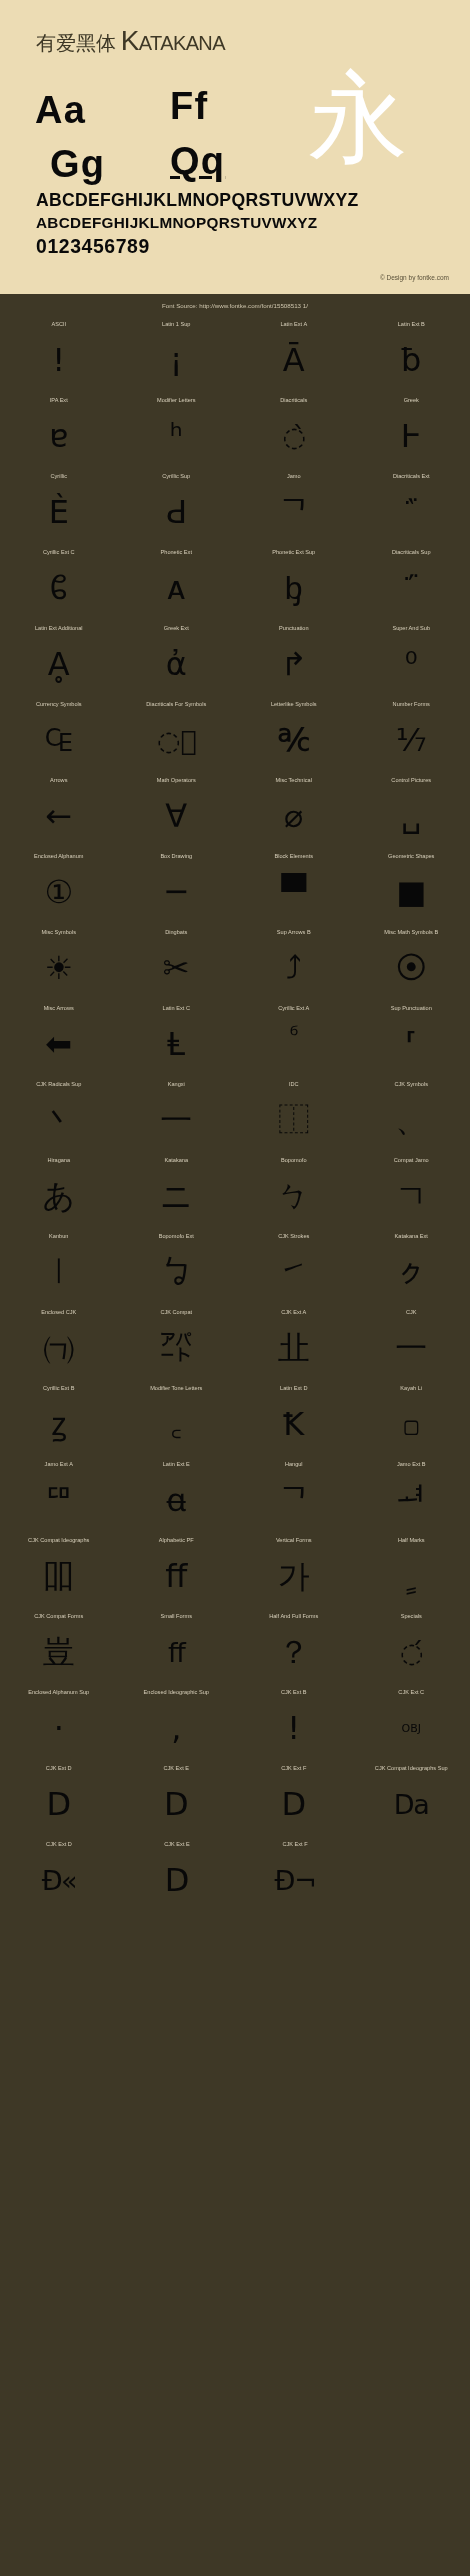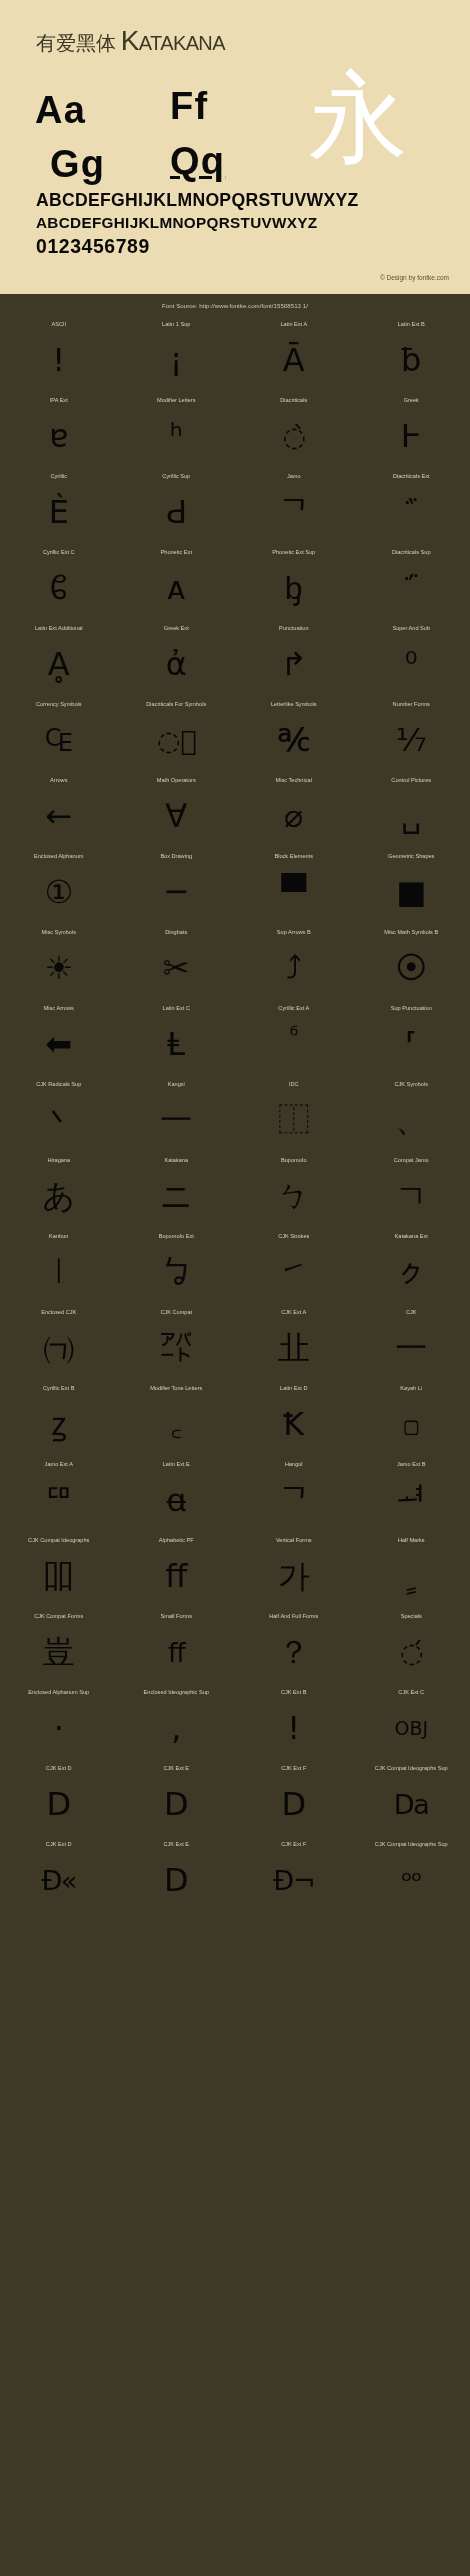--- a/index.html
+++ b/index.html
@@ -151,21 +151,21 @@
     display: flex;
     align-items: center;
     justify-content: center;
     font-size: 32px;
     line-height: 1;
     color: #080808;
     overflow: hidden;
     font-family: "DejaVu Sans", "Liberation Sans", sans-serif;
   }
   .block-sample.wide  { font-size: 27px; letter-spacing: -1.2px; }
-  .block-sample.obj   { font-size: 19px; }
+  .block-sample.obj   { font-size: 11px; }
 </style>
 </head>
 <body>
 
 <div id="page">
 
   <div class="specimen">
 
     <div class="spec-title">
       <span class="cjk">有爱黑体</span><span class="smallcaps">Katakana</span>
@@ -558,21 +558,17 @@
           <div class="block-sample wide">Ð«</div>
         </div>
         <div class="block-cell">
           <div class="block-label">CJK Ext E</div>
           <div class="block-sample">D</div>
         </div>
         <div class="block-cell">
           <div class="block-label">CJK Ext F</div>
           <div class="block-sample wide">Ð¬</div>
         </div>
-        <div class="block-cell">
-          <div class="block-label">CJK Compat Ideographs Sup</div>
-          <div class="block-sample wide">ᵒᵒ</div>
-        </div>
       </div>
     </div>
 
 </div>
 
 
 </body></html>

